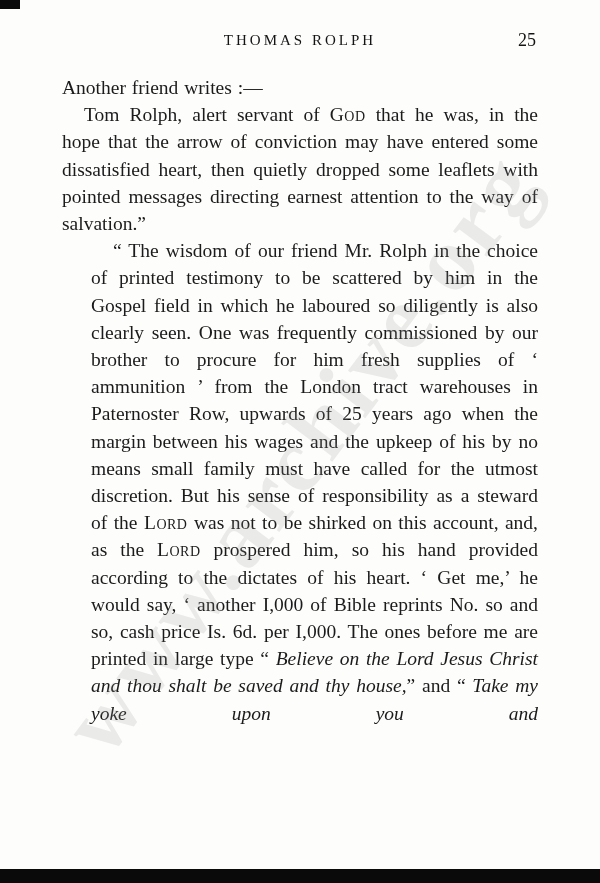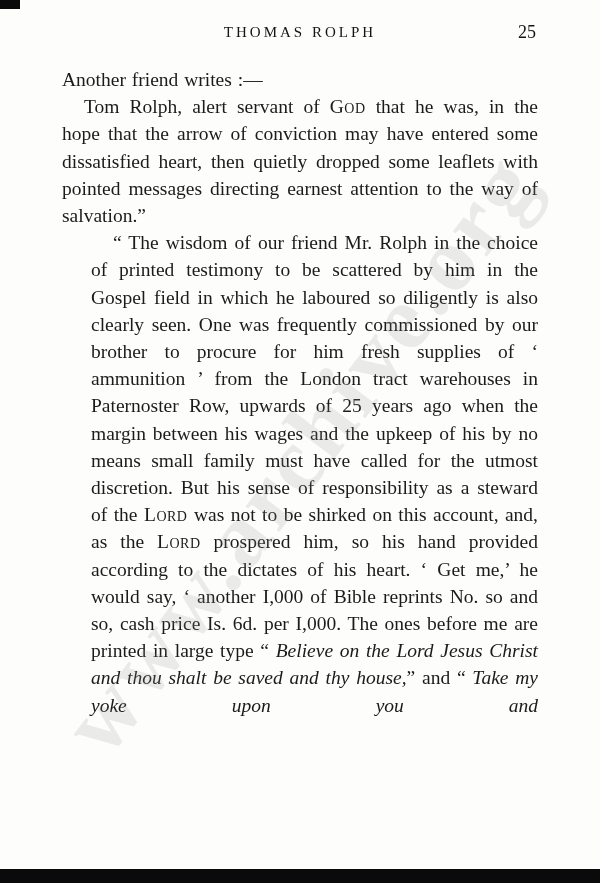--- a/index.html
+++ b/index.html
@@ -37,21 +37,21 @@
     font-weight: bold;
     font-size: 92px;
     letter-spacing: 4px;
     color: rgba(150, 150, 150, 0.18);
     white-space: nowrap;
     pointer-events: none;
     user-select: none;
   }
   .header {
     position: relative;
-    margin: 0 62px;
+    margin: 8px 62px;
     padding-top: 24px;
     height: 28px;
   }
   .header-title {
     position: absolute;
     left: 0; right: 0; top: 24px;
     text-align: center;
     font-size: 15px;
     letter-spacing: 3px;
     color: #141414;

